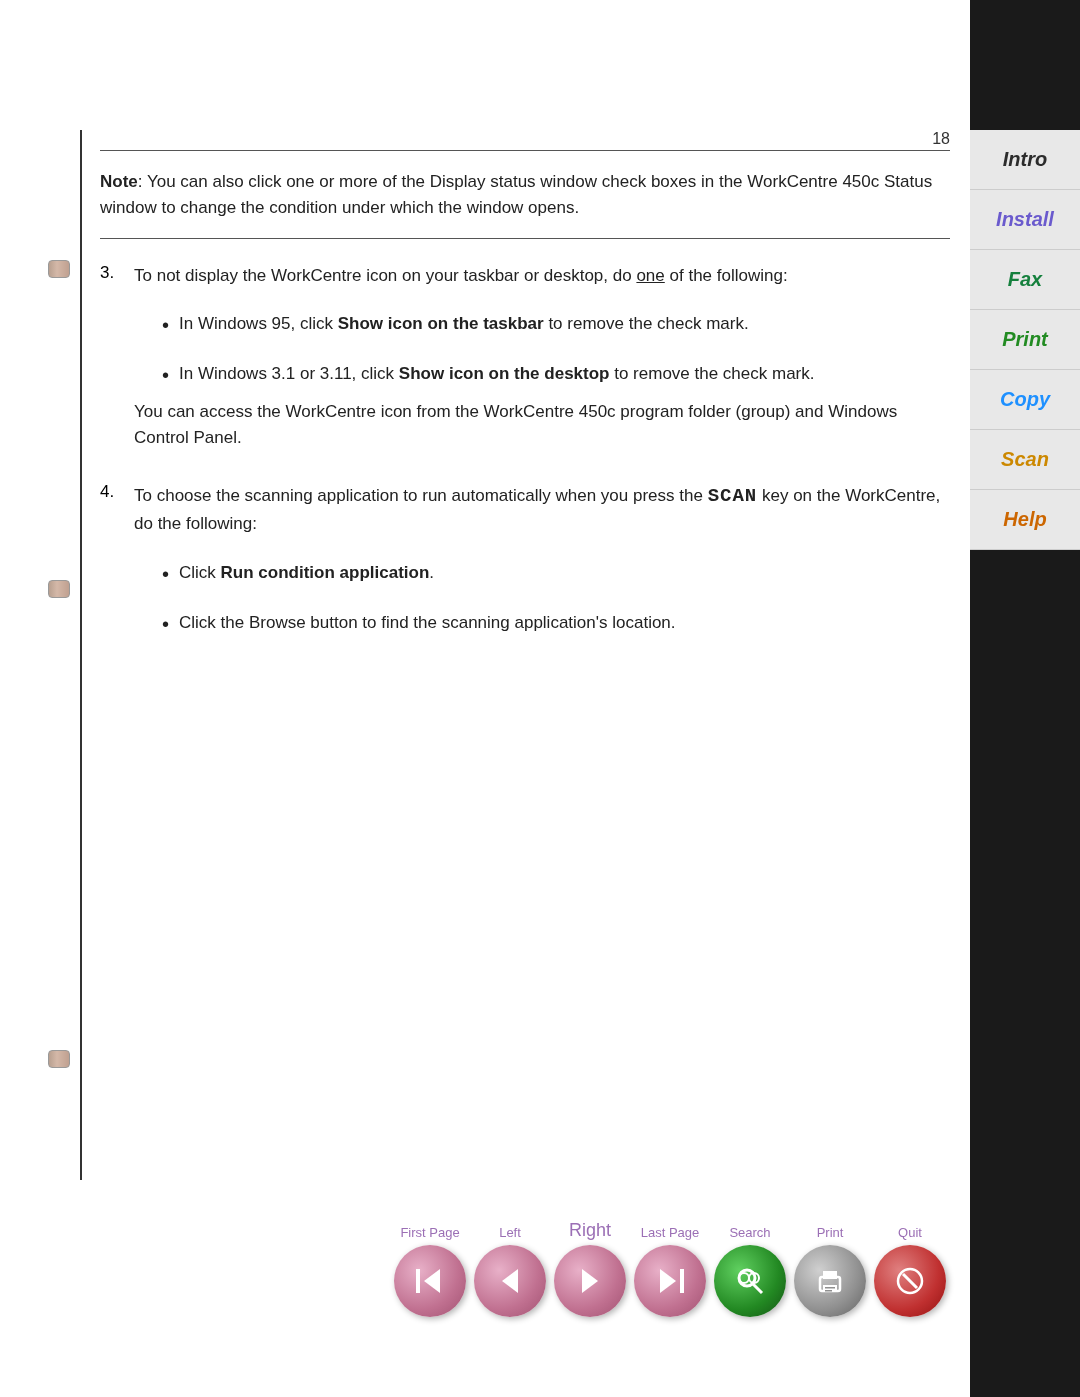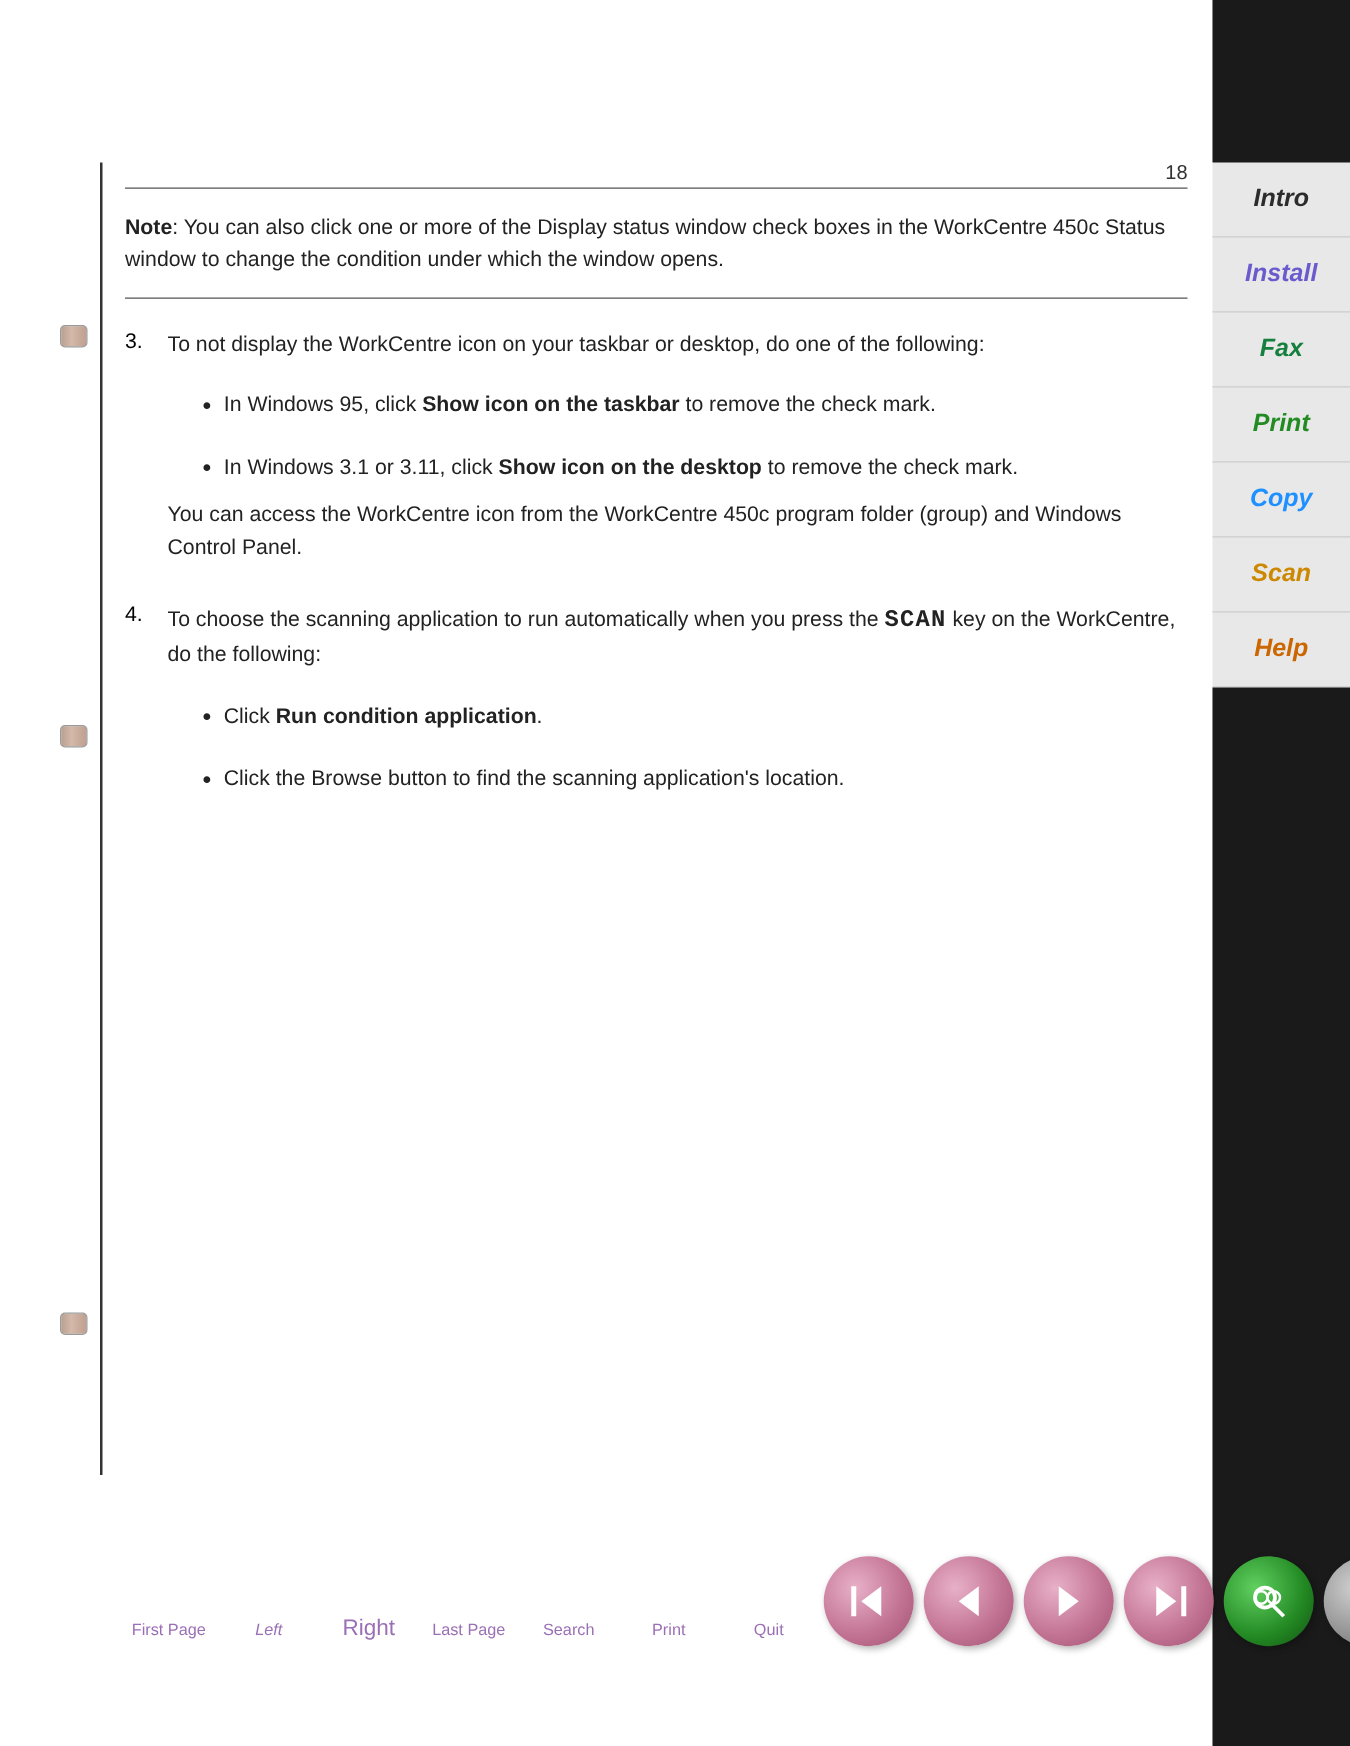--- a/index.html
+++ b/index.html
@@ -147,21 +147,21 @@
       margin-top: 22px;
     }
 
     .bullet-list li::before {
       content: "•";
       font-size: 20px;
       line-height: 1.4;
     }
 
     .bold { font-weight: bold; }
-    .underline { }
+    .underline { text-decoration: underline; }
 
     .scan-key {
       font-family: 'Courier New', monospace;
       font-size: 19px;
       font-weight: bold;
       letter-spacing: 1px;
     }
 
     
     .access-para {
@@ -312,28 +312,28 @@
           <span>Click <span class="bold">Run condition application</span>.</span>
         </li>
         <li>
           <span>Click the Browse button to find the scanning application's location.</span>
         </li>
       </ul>
     </div>
   </div>
 </div>
 
-<div class="nav-bar" style="bottom:80px; left:95px; right:130px; position:absolute; display:flex; flex-direction:row;">
+<div class="nav-bar" style="bottom:80px; left:95px; right:130px; position:absolute; display:flex; flex-direction:column;">
 
   <div style="display:flex; align-items:flex-end; margin-bottom:4px; gap:0;">
     <div class="label-item">
       <span style="font-size:13px; color:#9b6fb5;">First Page</span>
     </div>
     <div class="label-item">
-      <span style="font-size:13px; color:#9b6fb5;font-style:italic;">Left</span>
+      <span style="font-size:13px; color:#9b6fb5;">Left</span>
     </div>
     <div class="label-item">
       <span style="font-size:18px; color:#9b6fb5;">Right</span>
     </div>
     <div class="label-item">
       <span style="font-size:13px; color:#9b6fb5;">Last Page</span>
     </div>
     <div style="flex:1;"></div>
     <div class="label-item">
       <span style="font-size:13px; color:#9b6fb5;">Search</span>

